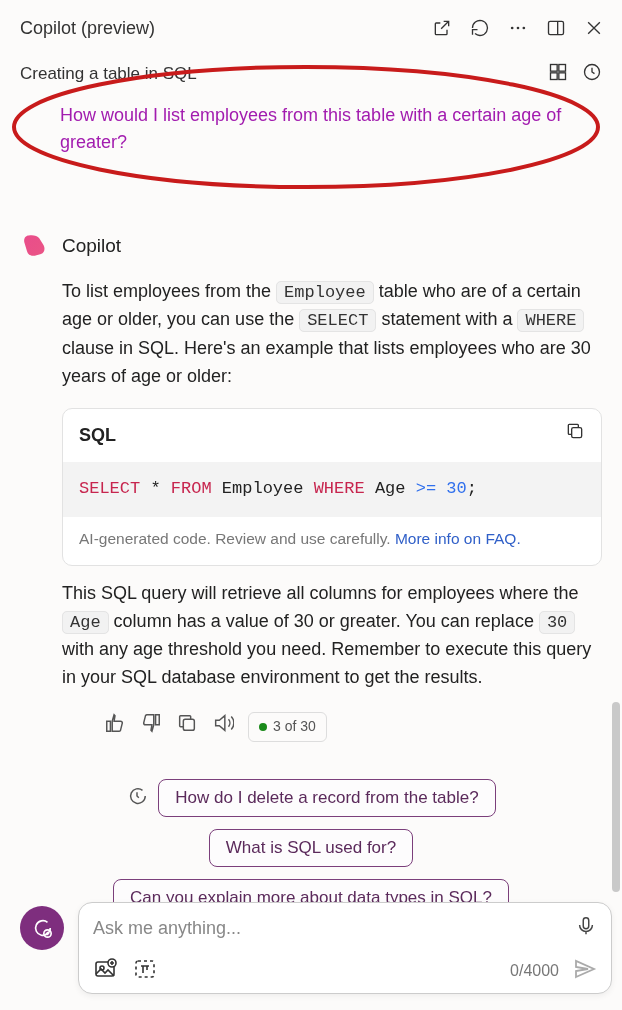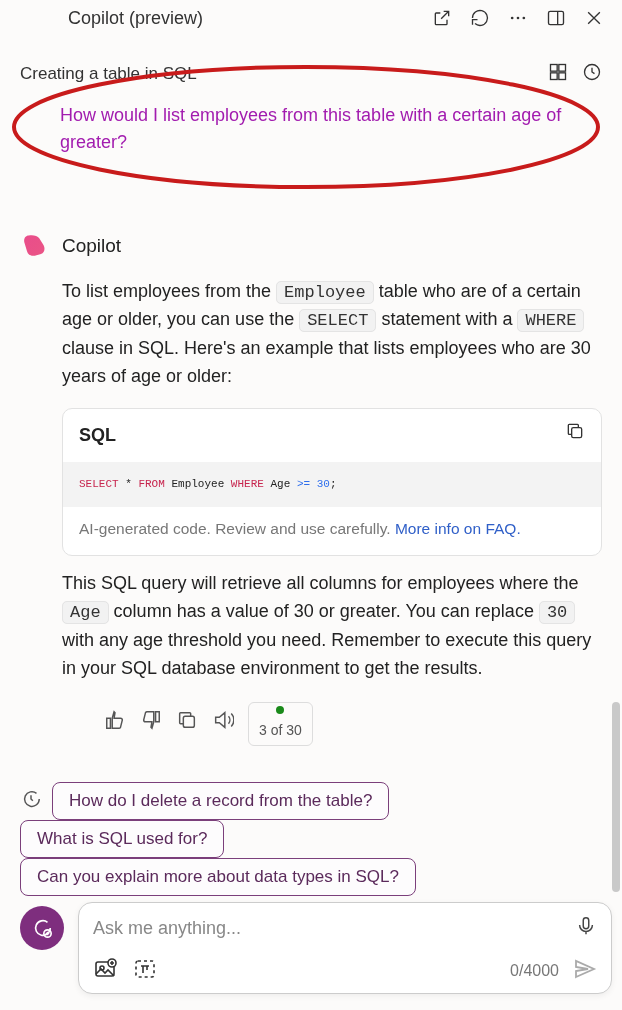--- a/index.html
+++ b/index.html
@@ -9,25 +9,24 @@
     font-family: "Segoe UI", Arial, sans-serif;
     background: #fcfbfa;
     color: #292929;
     overflow: hidden;
     position: relative;
   }
 
   
   .header {
     display: flex;
-    align-items: flex-start;
+    align-items: center;
     justify-content: space-between;
     padding: 8px 18px 8px 20px;
     height: 56px;
-    margin-left: 48px;
   }
   .header-title { font-size: 18px; color: #333; }
   .header-icons { display: flex; gap: 18px; align-items: center; }
   .hicon { width: 20px; height: 20px; display:flex; align-items:center; justify-content:center; cursor:pointer; }
   .hicon svg { width: 20px; height: 20px; stroke: #333; fill:none; stroke-width:1.6; }
 
   
   .topic-row {
     display:flex; align-items:center; justify-content:space-between;
     padding: 0 20px; height: 36px;
@@ -62,41 +61,41 @@
     border:1px solid #e2e2e2; border-radius:10px;
     overflow:hidden; background:#fff;
   }
   .code-head {
     display:flex; justify-content:space-between; align-items:center;
     padding: 12px 16px; font-weight:600; font-size:18px;
   }
   .copy-btn svg{ width:20px;height:20px;stroke:#333;fill:none;stroke-width:1.6;}
   .code-body {
     background:#f3f3f3; padding: 14px 16px;
-    font-family: Consolas, "Courier New", monospace; font-size:11px;
+    font-family: Consolas, "Courier New", monospace; font-size:17px;
   }
   .kw-red { color:#c7254e; }
   .kw-blue { color:#2f6fed; }
   .code-note {
     padding: 10px 16px 14px 16px; font-size:15.5px; color:#777;
   }
   .code-note a { color:#2f5fc8; text-decoration:none; }
 
   
   .actions { display:flex; align-items:center; gap:14px; margin-top:20px; padding-left:42px;}
   .abtn svg{ width:22px;height:22px;stroke:#555;fill:none;stroke-width:1.6;}
   .abtn { cursor:pointer; }
   .counter {
     border:1px solid #ddd; border-radius:6px; padding:3px 10px;
-    font-size:14px; color:#555; display:flex; align-items:center; gap:6px;flex-direction:column;
+    font-size:14px; color:#555; display:flex; align-items:center; gap:6px;
   }
   .dot { width:8px;height:8px;background:#1a8a1a;border-radius:50%; }
 
   
-  .suggestions { padding: 36px 20px 0 20px; display:flex; flex-direction:column; align-items:flex-start; }
+  .suggestions { padding: 36px 20px 0 20px; display:flex; flex-direction:column; align-items:center; gap:12px;}
   .sugg-row1 { display:flex; align-items:center; gap:10px; }
   .sugg-icon svg{width:22px;height:22px;stroke:#555;fill:none;stroke-width:1.6;}
   .chip {
     border:1px solid #7b3f7b; color:#5b2a5b;
     border-radius:8px; padding:8px 16px; font-size:17px;
     cursor:pointer; background:#fdfcfd;
   }
 
   
   .footer { position:absolute; bottom:16px; left:20px; right:10px; display:flex; gap:14px; align-items:flex-start;}

